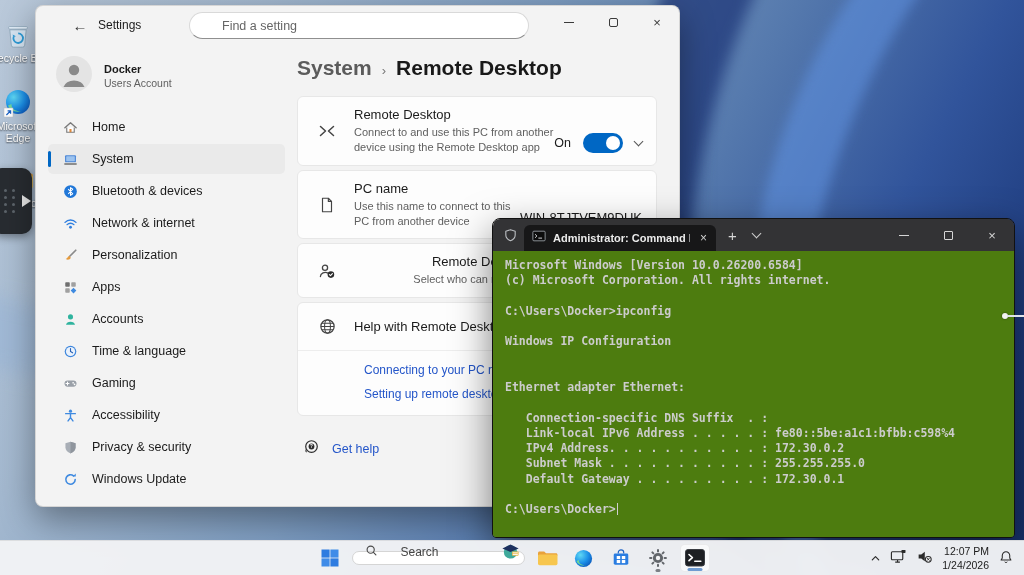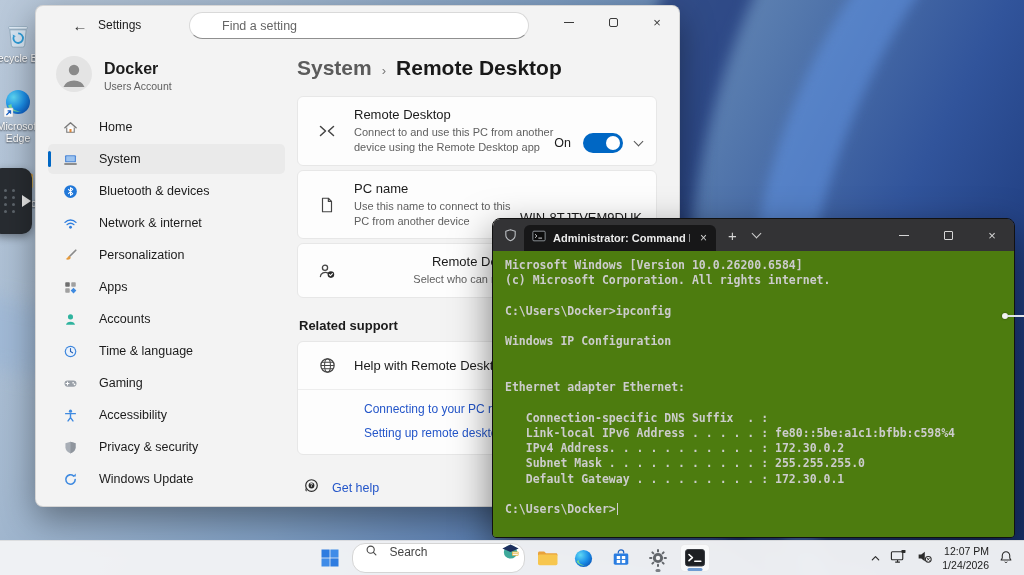--- a/index.html
+++ b/index.html
@@ -40,28 +40,28 @@
   .s-search::placeholder { color:#666; }
   .s-search-icon { position:absolute; left:163px; top:13px; }
   .s-caption { position:absolute; right:0; top:0; display:flex; }
   .cap-btn { width:44px; height:32px; display:flex; align-items:center; justify-content:center; color:#3a3a3a; font-size:13px; }
   .cap-min i { display:block; width:10px; height:1px; background:#3a3a3a; }
   .cap-max i { display:block; width:9px; height:9px; border:1px solid #3a3a3a; border-radius:2px; }
 
   .s-body { position:absolute; top:40px; left:0; right:0; bottom:0; display:flex; }
   .s-sidebar { width:255px; padding:4px 6px 0 12px; flex:none; }
   .s-profile { display:flex; align-items:center; gap:12px; padding:6px 8px 14px 8px; }
-  .s-pname { font-size:16px; font-weight:bold; color:#1b1b1b; }
+  .s-pname { font-size:11px; font-weight:bold; color:#1b1b1b; }
   .s-ptype { font-size:10.5px; color:#5f5f5f; margin-top:2px; }
   .nav-item { position:relative; display:flex; align-items:center; gap:14px; height:30px; margin:2px 0; padding-left:14px; border-radius:5px; }
   .nav-item.sel { background:#eaeaea; }
   .nav-accent { display:none; position:absolute; left:0; top:7px; width:3px; height:16px; border-radius:2px; background:#0067c4; }
   .nav-item.sel .nav-accent { display:block; }
   .nav-icon { width:16px; height:16px; display:flex; align-items:center; justify-content:center; }
-  .nav-label { font-size:12.5px; color:#1b1b1b;margin-left:7px; }
+  .nav-label { font-size:12.5px; color:#1b1b1b; }
 
   .s-main { flex:1; padding:2px 22px 0 6px; position:relative; }
   .s-crumb { margin:8px 0 16px 0; font-size:21px; display:flex; align-items:baseline; gap:10px; }
   .crumb-parent { color:#5b5b5b; font-weight:600; }
   .crumb-sep { color:#777; font-size:13px; }
   .crumb-cur { color:#191919; font-weight:600; }
   .card { background:#fdfdfd; border:1px solid #e7e7e7; border-radius:6px; margin-bottom:4px;
     display:flex; align-items:center; padding:10px 14px 10px 18px; }
   .card-ic { width:22px; flex:none; display:flex; justify-content:center; }
   .card-tx { margin-left:16px; flex:1; min-width:0; }
@@ -104,22 +104,22 @@
 
   .cursor-artifact { position:absolute; left:1002px; top:313px; z-index:25; width:22px; height:5px; }
   .cursor-artifact .dot { position:absolute; left:0; top:0; width:6px; height:6px; border-radius:50%; background:#f2f2f2; box-shadow:0 0 2px rgba(0,0,0,.6); }
   .cursor-artifact .line { position:absolute; left:5px; top:2px; width:18px; height:2px; background:#dfe4ea; }
 
   
   .taskbar { position:absolute; left:0; right:0; bottom:0; height:35px; background:rgba(242,243,245,.97);
     border-top:1px solid rgba(0,0,0,.08); z-index:40; display:flex; align-items:center; justify-content:center; }
   .tb-center { display:flex; align-items:center; gap:7px; }
   .tb-btn { width:30px; height:28px; border-radius:5px; display:flex; align-items:center; justify-content:center; position:relative; }
-  .tb-search { width:173px; height:30px; background:#fff; border:1px solid #d5d5d5; border-radius:13px;
-    display:flex; align-items:center; padding:0 3px 12px 12px; gap:12px; }
+  .tb-search { width:173px; height:14px; background:#fff; border:1px solid #d5d5d5; border-radius:13px;
+    display:flex; align-items:center; padding:0 3px 12px 12px; gap:23px; }
   .tb-search-txt { flex:1; font-size:12px; color:#444; }
   .tb-btn.active { background:rgba(255,255,255,.65); border:1px solid rgba(0,0,0,.06); }
   .run-dot { position:absolute; bottom:0px; left:50%; transform:translateX(-50%); width:5px; height:3px; border-radius:2px; background:#7b7f85; }
   .run-bar { position:absolute; bottom:0px; left:50%; transform:translateX(-50%); width:15px; height:3px; border-radius:2px; background:#6f9bd1; }
   .tb-tray { position:absolute; right:8px; top:0; height:35px; display:flex; align-items:center; gap:9px; padding-right:2px; }
   .tray-clock { text-align:right; font-size:10.5px; color:#1b1b1b; line-height:1.3; }
 </style>
 </head>
 <body>
 
@@ -407,21 +407,20 @@
                 <circle cx="13.9" cy="13.6" r="3.3" fill="#2b2b2b"></circle>
                 <path d="M12.4 13.6l1.1 1.1 1.9-2" fill="none" stroke="#fff" stroke-width="1.1" stroke-linecap="round" stroke-linejoin="round"></path>
               </svg>
           </span>
           <span class="card-tx">
             <div class="card-title">Remote Desktop users</div>
             <div class="card-desc" style="max-width:300px; white-space:nowrap; overflow:hidden;">Select who can remotely access th</div>
           </span>
         </div>
 
-        <div class="sec-header">Related support</div>
 
         <div class="help-card">
           <div class="help-row">
             <span class="card-ic">
               <svg viewBox="0 0 20 20" width="19" height="19">
                   <circle cx="10" cy="10" r="7" fill="none" stroke="#444" stroke-width="1.3"></circle>
                   <ellipse cx="10" cy="10" rx="3.1" ry="7" fill="none" stroke="#444" stroke-width="1.1"></ellipse>
                   <path d="M3.2 10h13.6M4.2 6.6h11.6M4.2 13.4h11.6" stroke="#444" stroke-width="1.1"></path>
                 </svg>
             </span>

